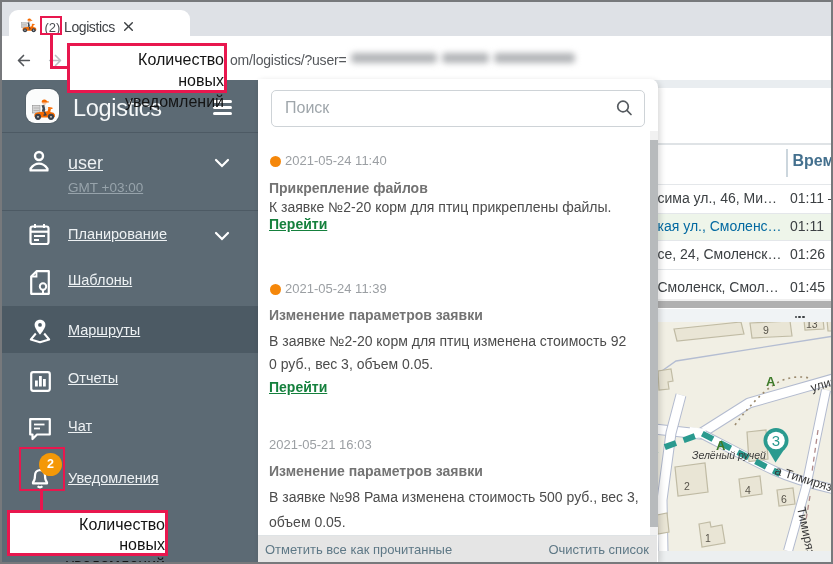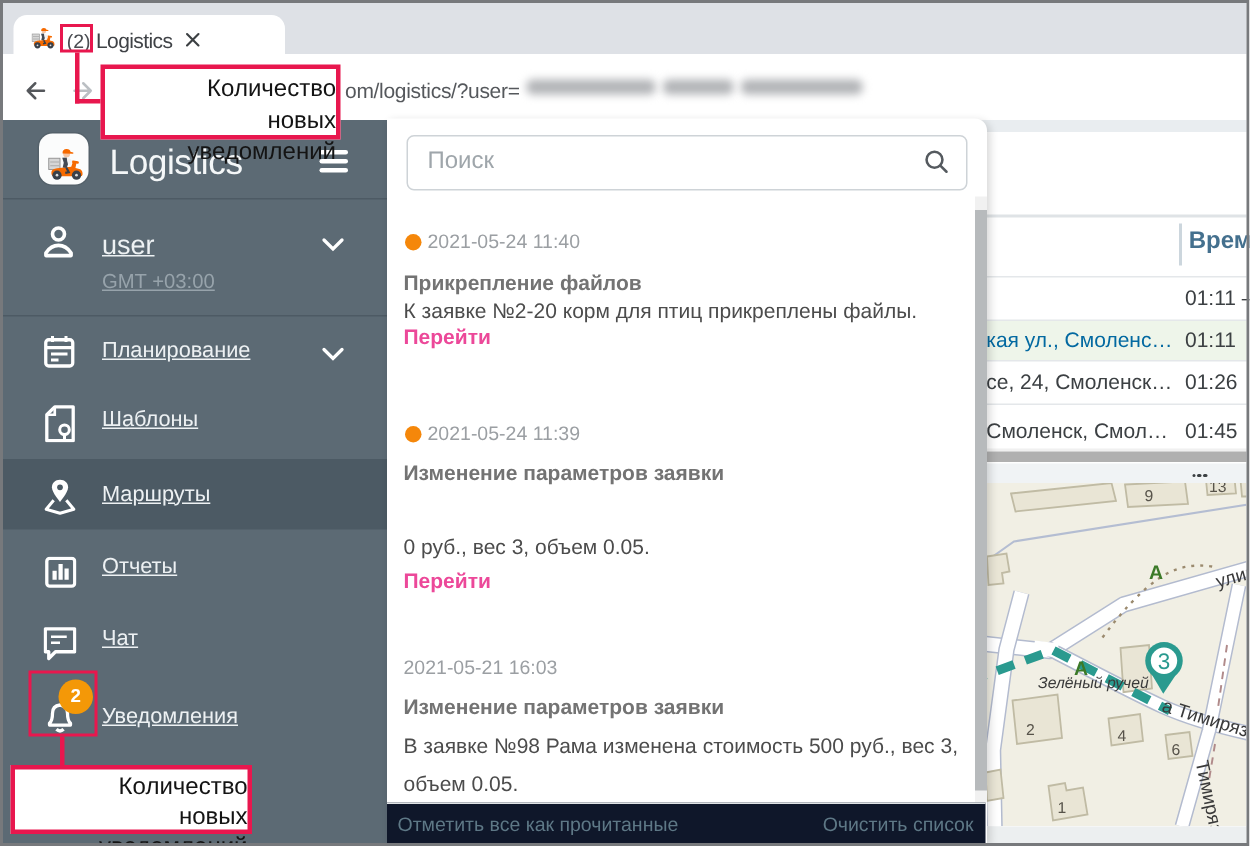--- a/index.html
+++ b/index.html
@@ -19,23 +19,23 @@
   .sep { position:absolute; left:0; width:256px; height:1px; background:#4d5a64; }
   .mitem { position:absolute; color:#edf1f3; font-size:14.5px; white-space:nowrap;text-decoration:underline; }
   
   #rightc { position:absolute; left:256px; top:0; width:573px; height:482px; background:#fff; }
   
   #panel { position:absolute; left:256px; top:-1px; width:400px; height:483px; background:#fff; border-radius:0 8px 0 0; box-shadow:2px 2px 6px rgba(0,0,0,0.16); }
   #searchbox { position:absolute; left:13px; top:11px; width:374px; height:37px; border:1.4px solid #ced3d7; border-radius:5px; }
   .ndate { position:absolute; white-space:nowrap; font-size:13px; color:#9b9fa3; }
   .ntitle { position:absolute; white-space:nowrap; font-size:14px; font-weight:bold; color:#737373; }
   .nbody { position:absolute; white-space:nowrap; font-size:14px; color:#4c4c4c; }
-  .nlink { position:absolute; white-space:nowrap; font-size:14px; font-weight:bold; color:#ec4899; }
+  .nlink { position:absolute; white-space:nowrap; font-size:14px; font-weight:bold; color:#15803d; text-decoration:underline; }
   .ndot { position:absolute; width:11px; height:11px; border-radius:50%; background:#f5870a; }
-  #pfooter { position:absolute; left:0; top:456px; width:399px; height:27px; background:#0f172a; border-top:1px solid #dfe3e5; font-size:13px; color:#5e7886; }
+  #pfooter { position:absolute; left:0; top:456px; width:399px; height:27px; background:#e5e5e5; border-top:1px solid #dfe3e5; font-size:13px; color:#5e7886; }
   
   .callout { position:absolute; background:#fff; border:3px solid #e8174e; color:#141414; font-size:16px; text-align:right; line-height:21px; z-index:60;padding-left:41px; }
   .redline { position:absolute; background:#e8174e; z-index:59; }
   .redbox { position:absolute; border:2.5px solid #e8174e; z-index:59; }
 </style>
 </head>
 <body>
 <svg width="0" height="0" style="position:absolute">
   <defs>
     <g id="scooter">
@@ -155,20 +155,21 @@
     <div class="mitem" style="left:66px;top:390px;">Уведомления</div>
   </div>
 
   <div id="rightc">
     <div class="abs" style="left:0;top:0;width:573px;height:8px;background:#e9edf0;"></div>
     <div class="abs" style="left:0;top:63px;width:573px;height:1.5px;background:#dfe3e6;"></div>
 
     <div class="abs" style="left:528px;top:69px;width:1.5px;height:28px;background:#ccd6dd;"></div>
     <div class="abs" style="left:534.5px;top:72px;font-size:16px;font-weight:bold;color:#44708e;">Время</div>
     <div class="abs" style="left:0;top:104px;width:573px;height:1px;background:#e4e7ea;"></div>
+    <div class="abs" style="left:399.5px;top:110px;font-size:14px;color:#3c4043;">сима ул., 46, Ми…</div>
     <div class="abs" style="left:532px;top:110px;font-size:14px;color:#3c4043;">01:11 –</div>
     <div class="abs" style="left:0;top:133.5px;width:573px;height:26.5px;background:#eef5ea;"></div>
     <div class="abs" style="left:0;top:133px;width:573px;height:1px;background:#e4e7ea;"></div>
     <div class="abs" style="left:399.5px;top:138px;font-size:14px;color:#0369a1;">кая ул., Смоленс…</div>
     <div class="abs" style="left:532px;top:138px;font-size:14px;color:#3c4043;">01:11</div>
     <div class="abs" style="left:0;top:160px;width:573px;height:1px;background:#e4e7ea;"></div>
     <div class="abs" style="left:399.5px;top:166px;font-size:14px;color:#3c4043;">се, 24, Смоленск…</div>
     <div class="abs" style="left:532px;top:166px;font-size:14px;color:#3c4043;">01:26</div>
     <div class="abs" style="left:0;top:189px;width:573px;height:1px;background:#e4e7ea;"></div>
     <div class="abs" style="left:399.5px;top:199px;font-size:14px;color:#3c4043;">Смоленск, Смол…</div>
@@ -255,20 +256,21 @@
 
     <div class="ndot" style="left:11.5px;top:77px;"></div>
     <div class="ndate" style="left:27px;top:74px;text-align:center;">2021-05-24 11:40</div>
     <div class="ntitle" style="left:11px;top:101px;">Прикрепление файлов</div>
     <div class="nbody" style="left:11px;top:120px;">К заявке №2-20 корм для птиц прикреплены файлы.</div>
     <div class="nlink" style="left:11px;top:137px;">Перейти</div>
 
     <div class="ndot" style="left:11.5px;top:205px;"></div>
     <div class="ndate" style="left:27px;top:202px;">2021-05-24 11:39</div>
     <div class="ntitle" style="left:11px;top:228px;">Изменение параметров заявки</div>
+    <div class="nbody" style="left:11px;top:254px;">В заявке №2-20 корм для птиц изменена стоимость 92</div>
     <div class="nbody" style="left:11px;top:277px;">0 руб., вес 3, объем 0.05.</div>
     <div class="nlink" style="left:11px;top:300px;">Перейти</div>
 
     <div class="ndate" style="left:11px;top:358px;">2021-05-21 16:03</div>
     <div class="ntitle" style="left:11px;top:384px;">Изменение параметров заявки</div>
     <div class="nbody" style="left:11px;top:410px;">В заявке №98 Рама изменена стоимость 500 руб., вес 3,</div>
     <div class="nbody" style="left:11px;top:435px;">объем 0.05.</div>
 
     <div class="abs" style="left:392px;top:52px;width:8px;height:404px;background:#f1f1f1;"></div>
     <div class="abs" style="left:392px;top:61px;width:8px;height:387px;background:#b7babc;"></div>

